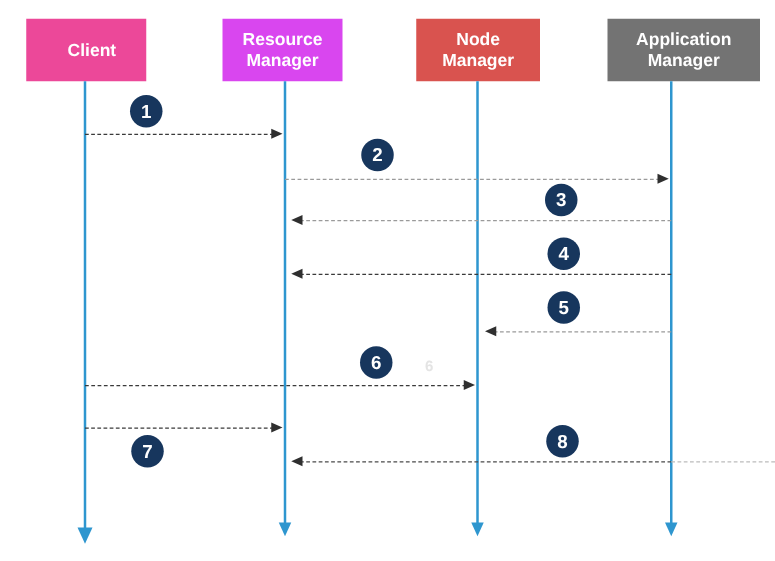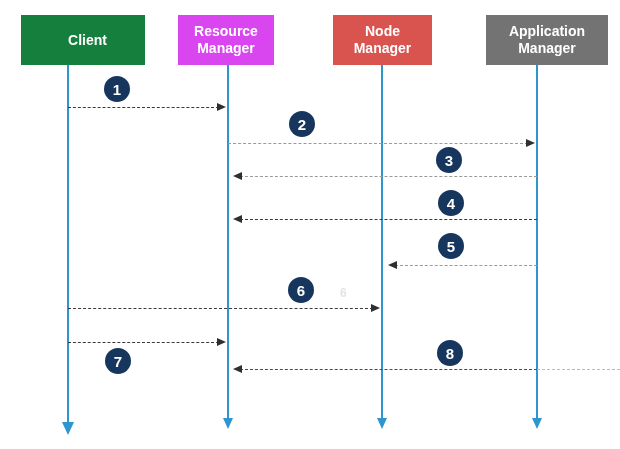--- a/index.html
+++ b/index.html
@@ -21,21 +21,21 @@
           display:flex;align-items:center;justify-content:center;
           font-weight:bold;font-size:15px;}
   .ghost{position:absolute;font-size:12px;font-weight:bold;}
 </style>
 </head>
 <body>
 
 <div class="canvas" style="background: rgb(255, 255, 255);">
 
   <div class="actor">
-    <div class="abox" style="left: 21px; top: 15px; width: 124px; height: 50px; background: #15803d; padding-left: 12px;">
+    <div class="abox" style="left: 21px; top: 15px; width: 96px; height: 50px; background: #ec4899; padding-left: 12px;">
       <span>Client</span>
     </div>
     <div class="lifeline" style="left: 67px; top: 65px; height: 358px; background: rgb(46, 150, 207);"></div>
     <div class="lhead" style="left: 61.5px; top: 422px; border-left-width: 6.5px; border-right-width: 6.5px; border-top-width: 13px; border-top-color: rgb(46, 150, 207);"></div>
   </div>
 
   <div class="actor">
     <div class="abox" style="left: 178px; top: 15px; width: 96px; height: 50px; background: #d946ef;">
       <span>Resource Manager</span>
     </div>

